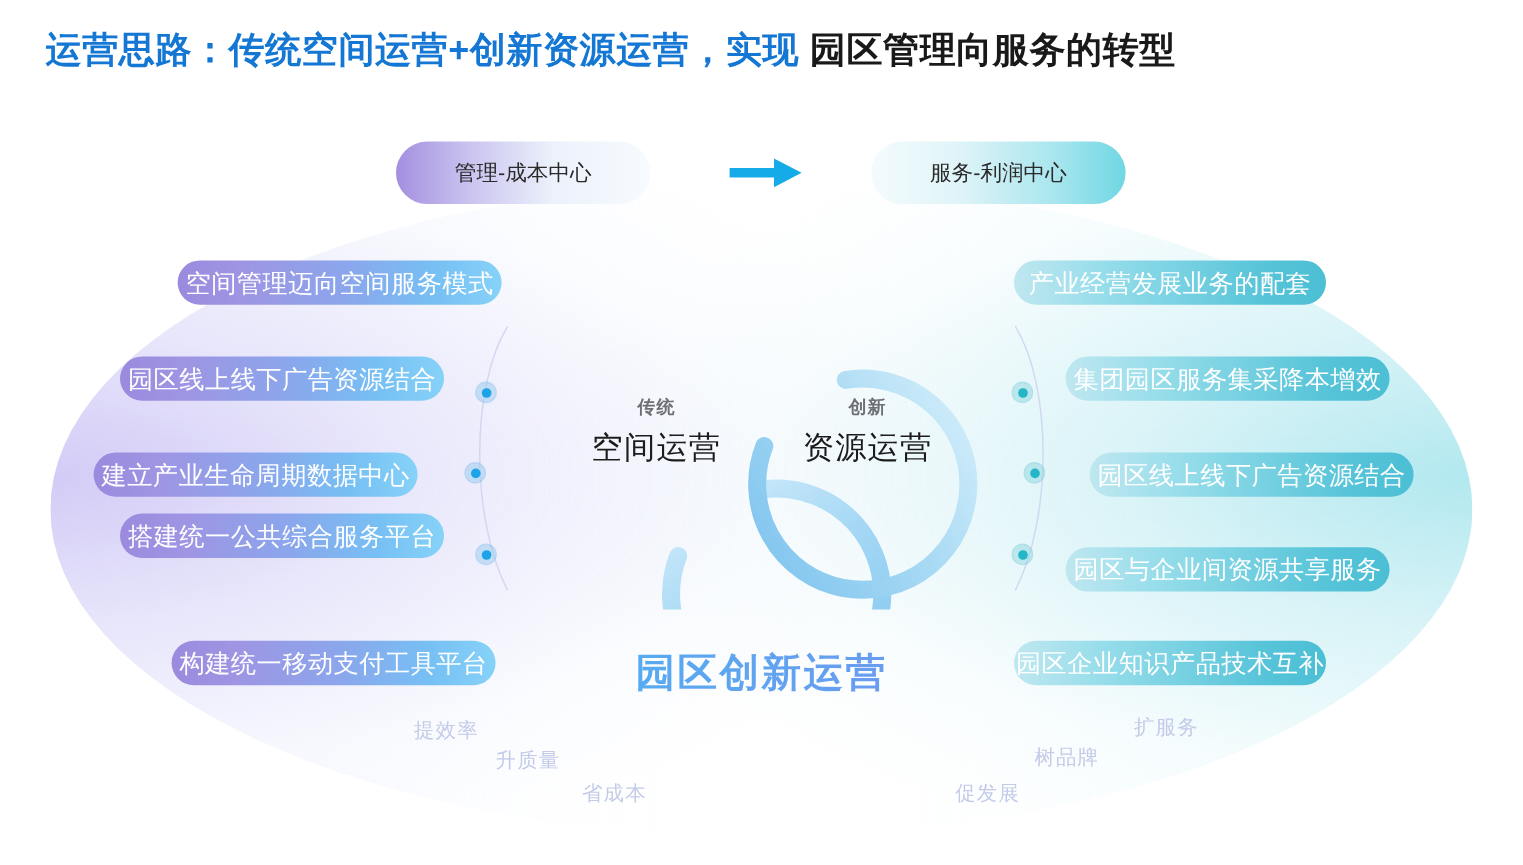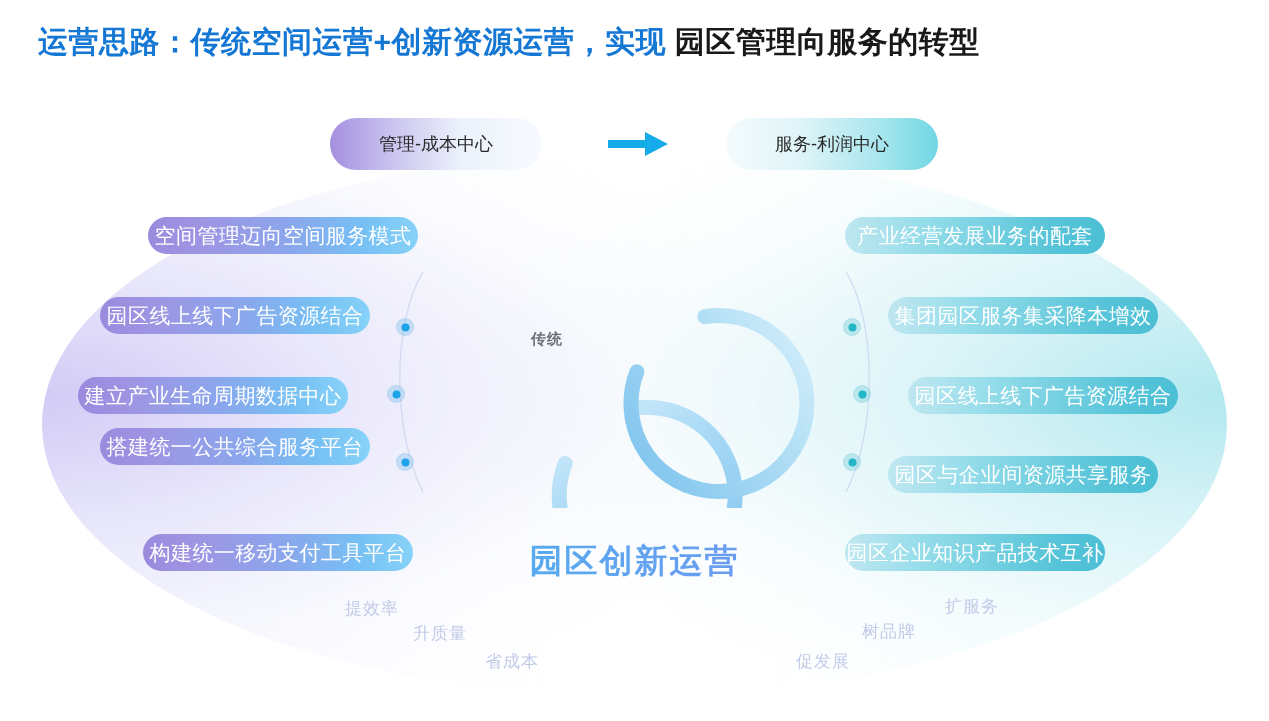--- a/index.html
+++ b/index.html
@@ -253,22 +253,27 @@
 
     <path d="M 205 118
              A 88 88 0 1 1 150 186" fill="none" stroke="url(#loopGradA)" stroke-width="15" stroke-linecap="round" transform="rotate(12 117 118)"></path>
 
     <path d="M 205 118
              A 88 88 0 1 0 260 50" fill="none" stroke="url(#loopGradB)" stroke-width="15" stroke-linecap="round" transform="rotate(12 293 118)"></path>
   </svg>
 
   <div class="loop-text" style="left:24px; top:58px; width:186px;">
     <div class="loop-kicker">传统</div>
-  </div>
-
+    <div class="loop-main">空间运营</div>
+  </div>
+
+  <div class="loop-text" style="left:200px; top:58px; width:186px;">
+    <div class="loop-kicker">创新</div>
+    <div class="loop-main">资源运营</div>
+  </div>
 </div>
 
 <div class="center-headline">园区创新运营</div>
 
 <div class="faint-word" style="left:309px; top:597px;">提效率</div>
 <div class="faint-word" style="left:377px; top:622px;">升质量</div>
 <div class="faint-word" style="left:449px; top:650px;">省成本</div>
 
 <div class="faint-word" style="left:909px; top:595px;">扩服务</div>
 <div class="faint-word" style="left:826px; top:620px;">树品牌</div>

